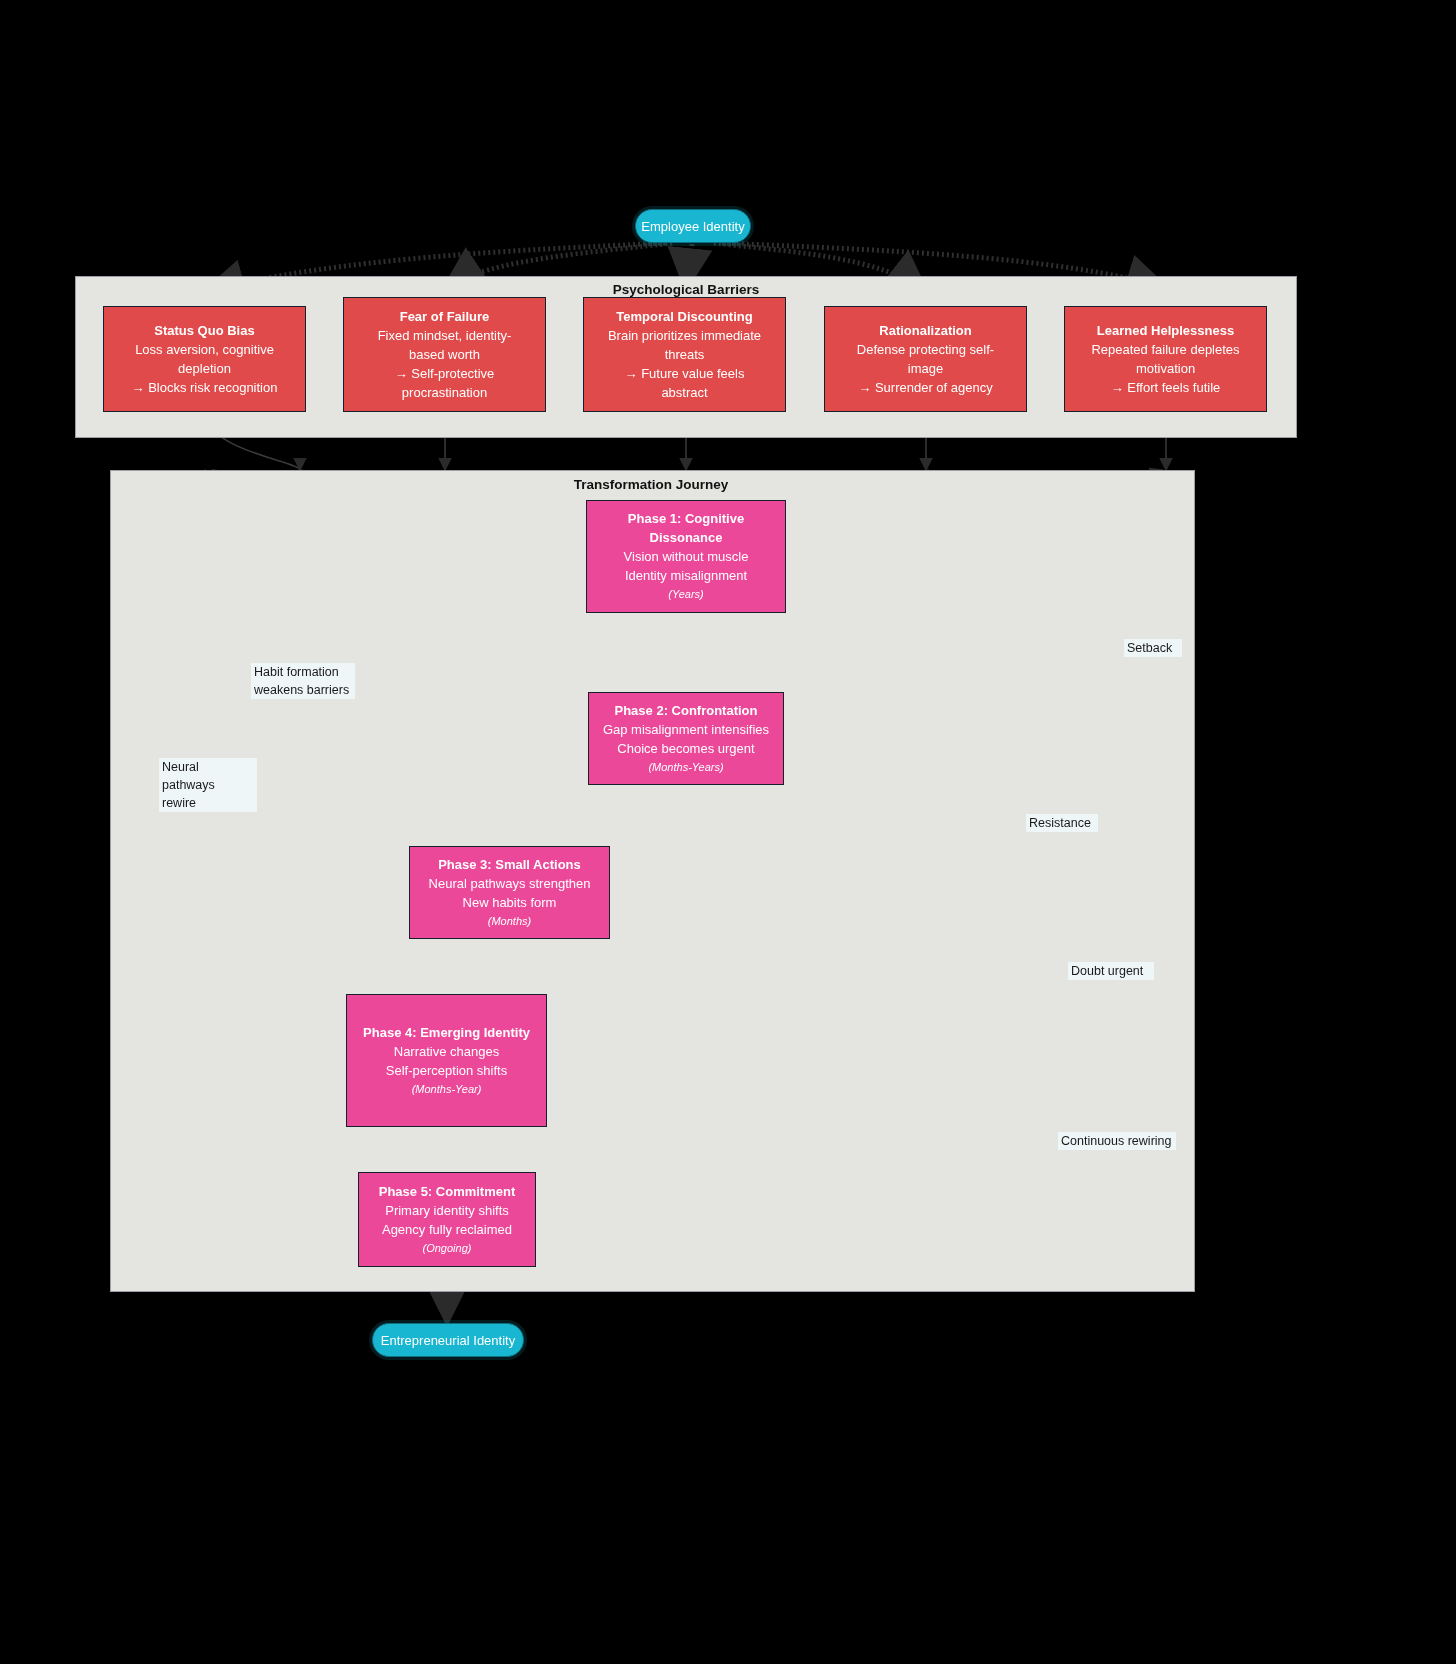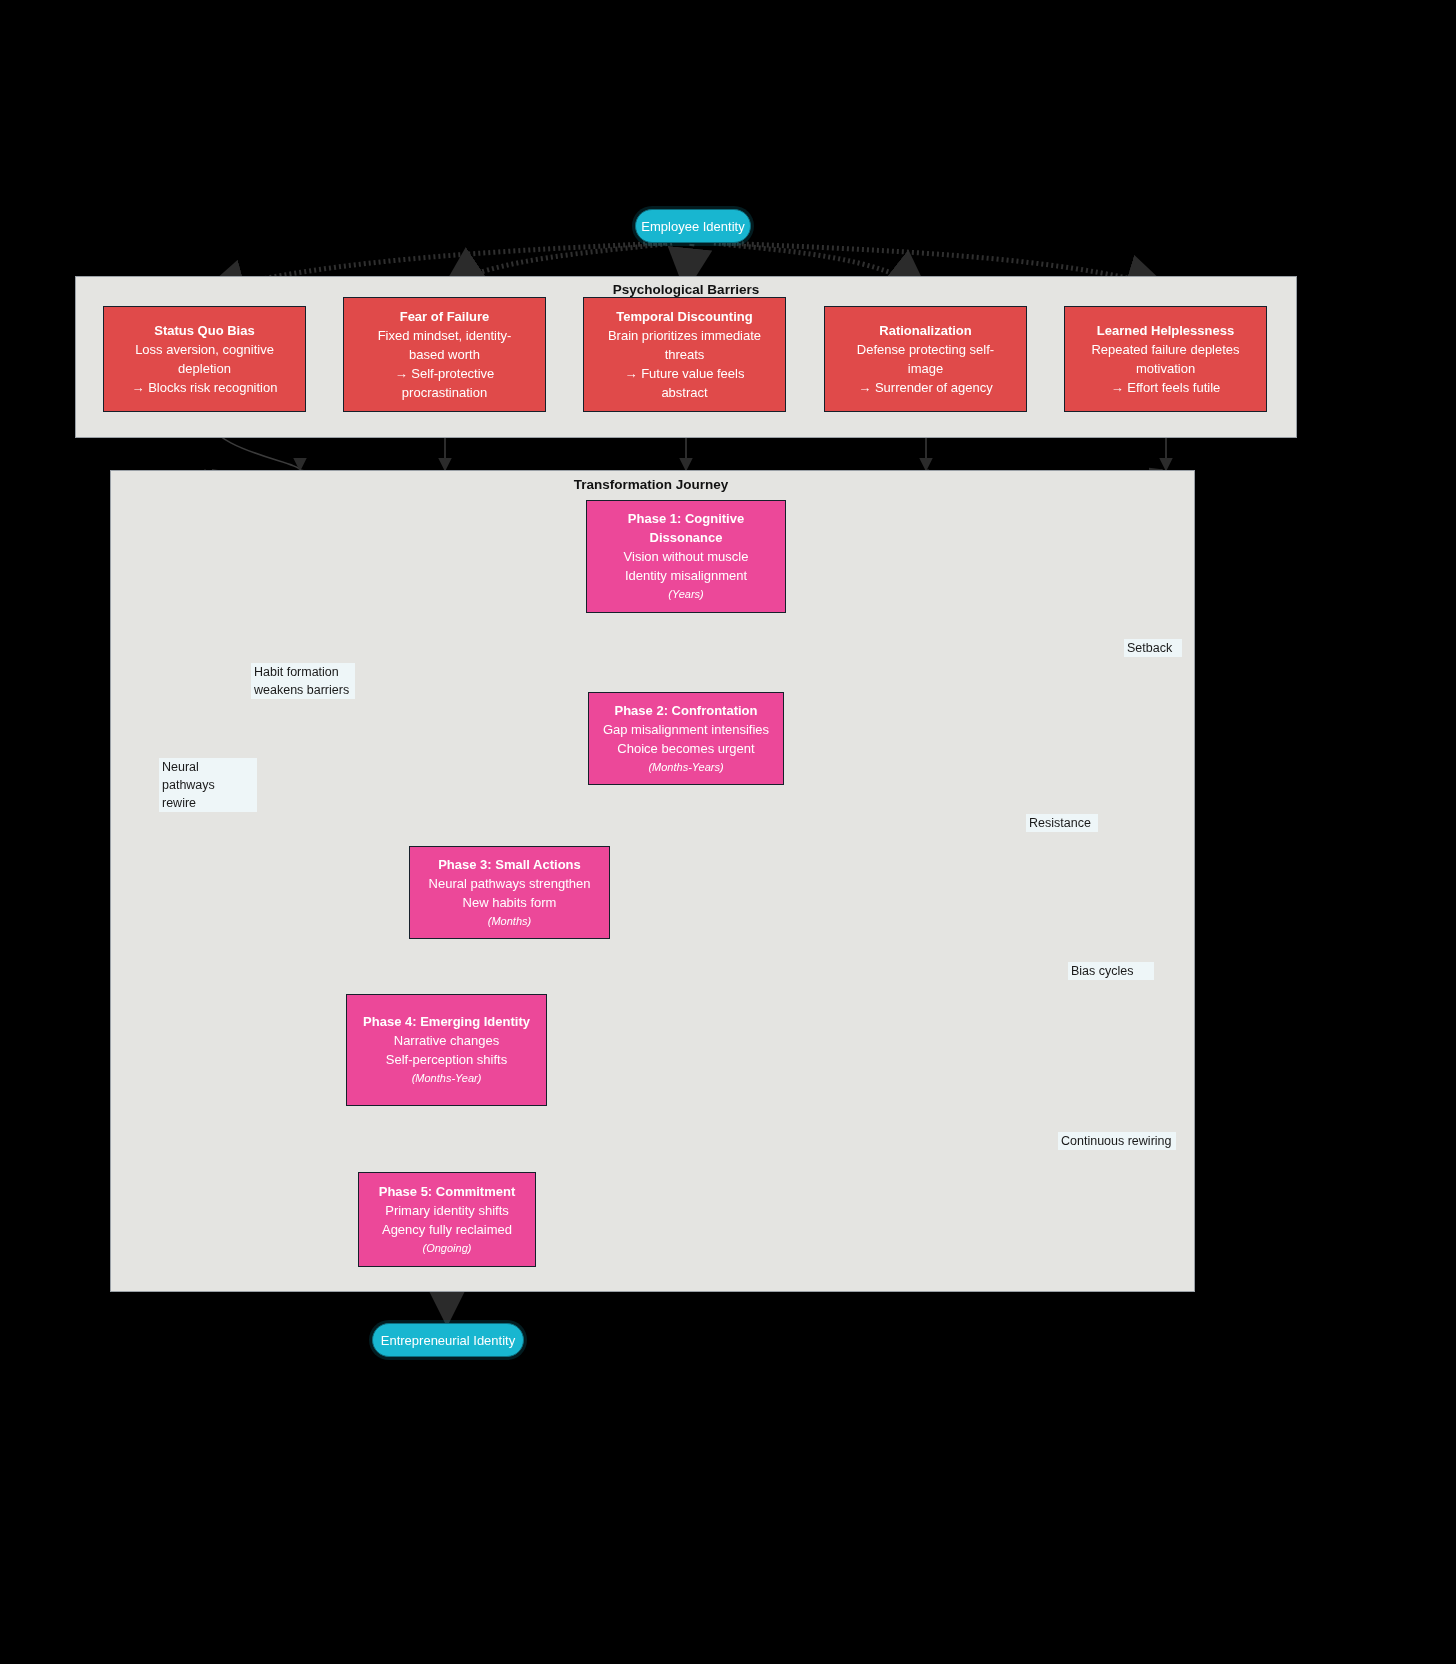--- a/index.html
+++ b/index.html
@@ -151,40 +151,40 @@
     <div class="i">(Months-Years)</div>
   </div>
 
   <div class="node phase" style="left:409px;top:846px;width:201px;height:93px;">
     <div class="t">Phase 3: Small Actions</div>
     <div class="l">Neural pathways strengthen</div>
     <div class="l">New habits form</div>
     <div class="i">(Months)</div>
   </div>
 
-  <div class="node phase" style="left:346px;top:994px;width:201px;height:112px;">
+  <div class="node phase" style="left:346px;top:994px;width:201px;height:133px;">
     <div class="t">Phase 4: Emerging Identity</div>
     <div class="l">Narrative changes</div>
     <div class="l">Self-perception shifts</div>
     <div class="i">(Months-Year)</div>
   </div>
 
   <div class="node phase" style="left:358px;top:1172px;width:178px;height:95px;">
     <div class="t">Phase 5: Commitment</div>
     <div class="l">Primary identity shifts</div>
     <div class="l">Agency fully reclaimed</div>
     <div class="i">(Ongoing)</div>
   </div>
 
   <div class="pill" style="left:372px;top:1323px;width:152px;height:34px;">
     <span>Entrepreneurial Identity</span>
   </div>
 
   <div class="elabel" style="left:1124px;top:639px;width:52px;">Setback</div>
   <div class="elabel" style="left:1026px;top:814px;width:66px;">Resistance</div>
-  <div class="elabel" style="left:1068px;top:962px;width:80px;">Bias cycles</div>
+  <div class="elabel" style="left:1068px;top:962px;width:80px;">Doubt urgent</div>
   <div class="elabel" style="left:1058px;top:1132px;width:112px;">Continuous rewiring</div>
   <div class="elabel" style="left:251px;top:663px;width:98px;">Habit formation
 weakens barriers</div>
   <div class="elabel" style="left:159px;top:758px;width:92px;">Neural pathways
 rewire</div>
 
 </div>
 
 </body></html>

